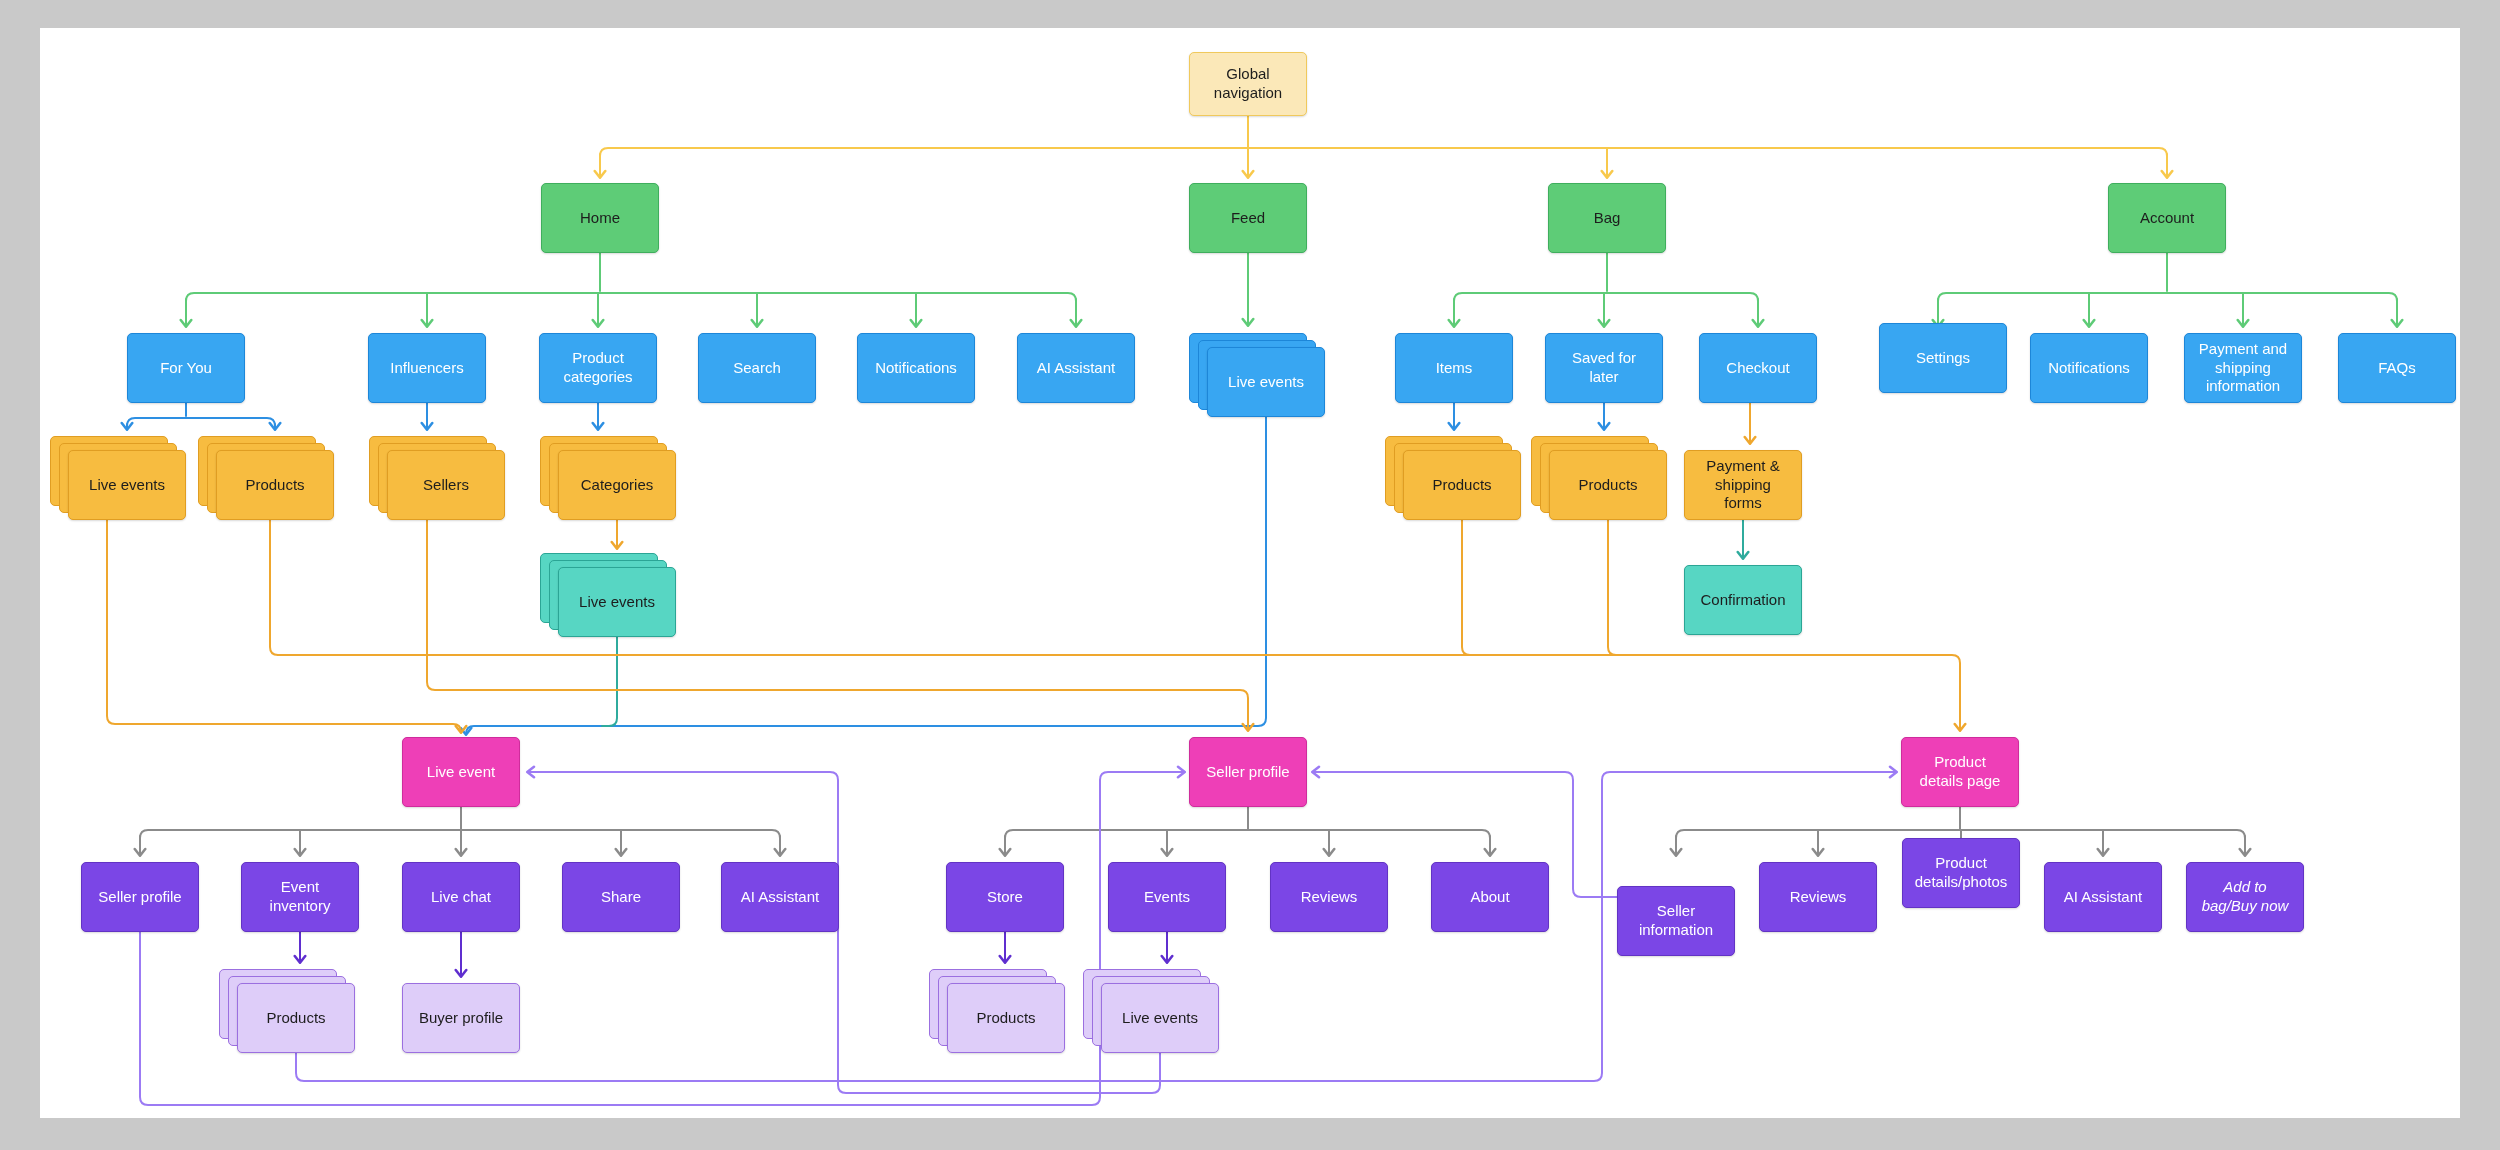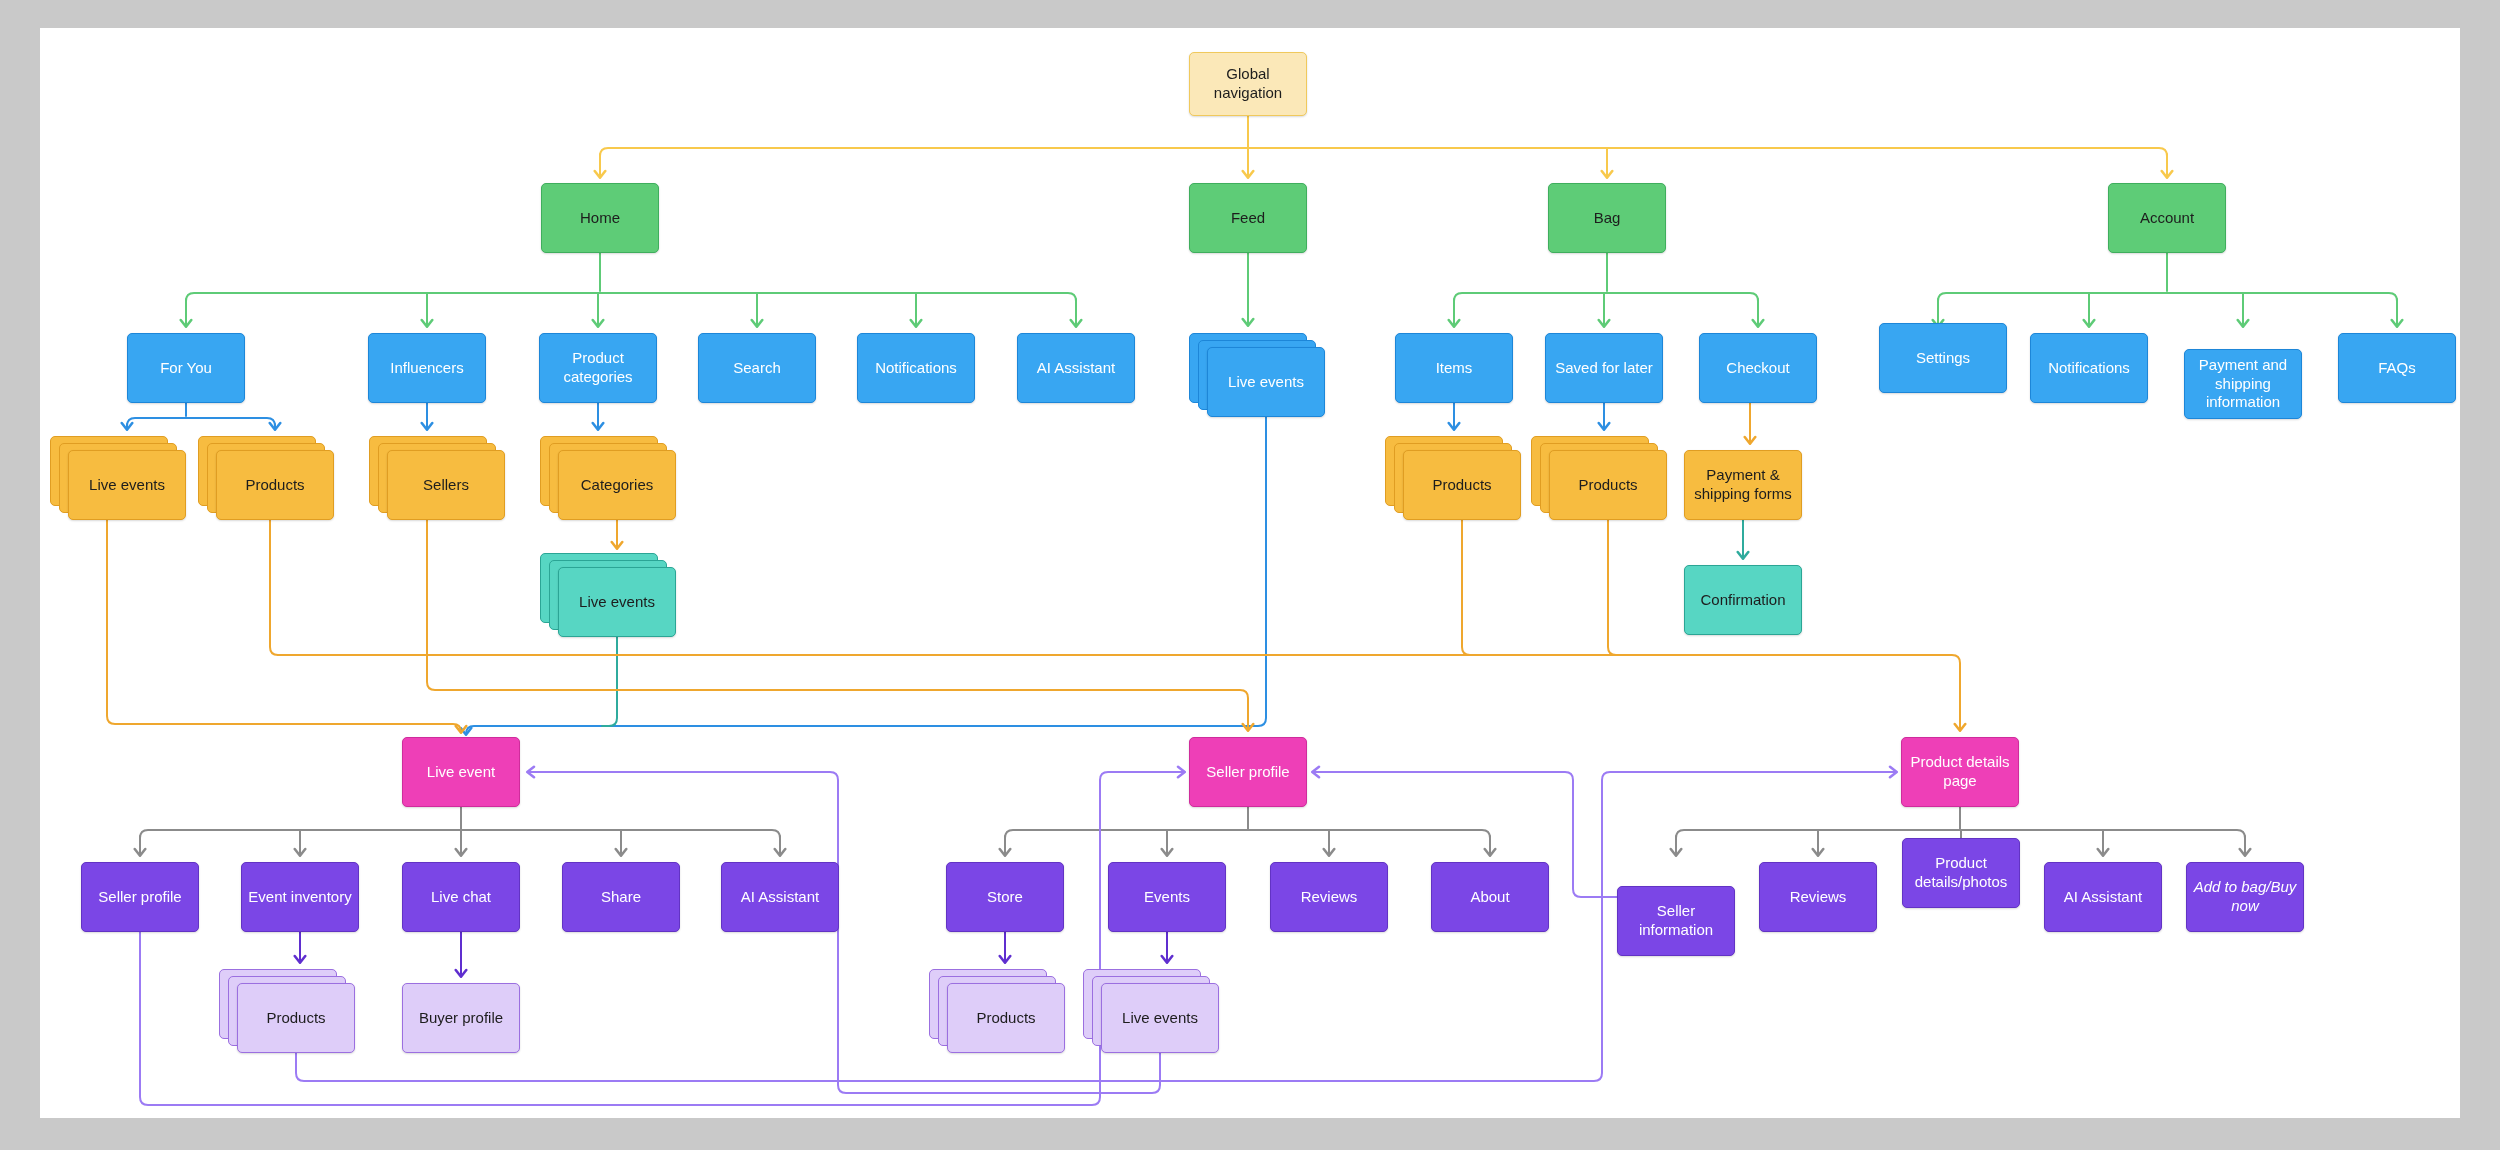--- a/index.html
+++ b/index.html
@@ -14,21 +14,21 @@
   .st-purple{stroke:var(--edgePurple)} .st-lilac{stroke:var(--edgeLilac)}
   .mk{fill:none;stroke-width:1.7;stroke-linecap:round;stroke-linejoin:round;}
   .mk-yellow{stroke:var(--edgeYellow)} .mk-green{stroke:var(--edgeGreen)}
   .mk-blue{stroke:var(--edgeBlue)}   .mk-orange{stroke:var(--edgeOrange)}
   .mk-teal{stroke:var(--edgeTeal)}   .mk-gray{stroke:var(--edgeGray)}
   .mk-purple{stroke:var(--edgePurple)} .mk-lilac{stroke:var(--edgeLilac)}
   #nodes{position:absolute;left:0;top:0;width:2500px;height:1150px;z-index:2;}
   .node{position:absolute;}
   .card{position:absolute;inset:0;border:1.5px solid;border-radius:5px;box-sizing:border-box;}
   .card.front{display:flex;align-items:center;justify-content:center;text-align:center;
-    padding:4px 1px;box-shadow:0 1px 2px rgba(0,0,0,.15);}
+    padding:4px 10px;box-shadow:0 1px 2px rgba(0,0,0,.15);}
   .ghost.g1{left:-9px;top:-7px;right:9px;bottom:7px;}
   .ghost.g2{left:-18px;top:-14px;right:18px;bottom:14px;}
   .lbl{font-size:15px;line-height:1.25;color:#1d1d1d;}
   .t-cream  .card{background:var(--cream); border-color:var(--creamBorder);}
   .t-green  .card{background:var(--green); border-color:var(--greenBorder);}
   .t-blue   .card{background:var(--blue);  border-color:var(--blueBorder);}
   .t-orange .card{background:var(--orange);border-color:var(--orangeBorder);}
   .t-teal   .card{background:var(--teal);  border-color:var(--tealBorder);}
   .t-pink   .card{background:var(--pink);  border-color:var(--pinkBorder);}
   .t-purple .card{background:var(--purple);border-color:var(--purpleBorder);}
@@ -231,21 +231,21 @@
       <div class="node t-blue" style="left: 1879px; top: 323px; width: 128px; height: 70px;">
         <div class="card front">
           <span class="lbl">Settings</span>
         </div>
       </div>
       <div class="node t-blue" style="left: 2030px; top: 333px; width: 118px; height: 70px;">
         <div class="card front">
           <span class="lbl">Notifications</span>
         </div>
       </div>
-      <div class="node t-blue" style="left: 2184px; top: 333px; width: 118px; height: 70px; margin-top: 16px;">
+      <div class="node t-blue" style="left: 2184px; top: 333px; width: 118px; height: 70px;">
         <div class="card front">
           <span class="lbl">Payment and shipping information</span>
         </div>
       </div>
       <div class="node t-blue" style="left: 2338px; top: 333px; width: 118px; height: 70px;">
         <div class="card front">
           <span class="lbl">FAQs</span>
         </div>
       </div>
       <div class="node t-orange" style="left: 68px; top: 450px; width: 118px; height: 70px;">

